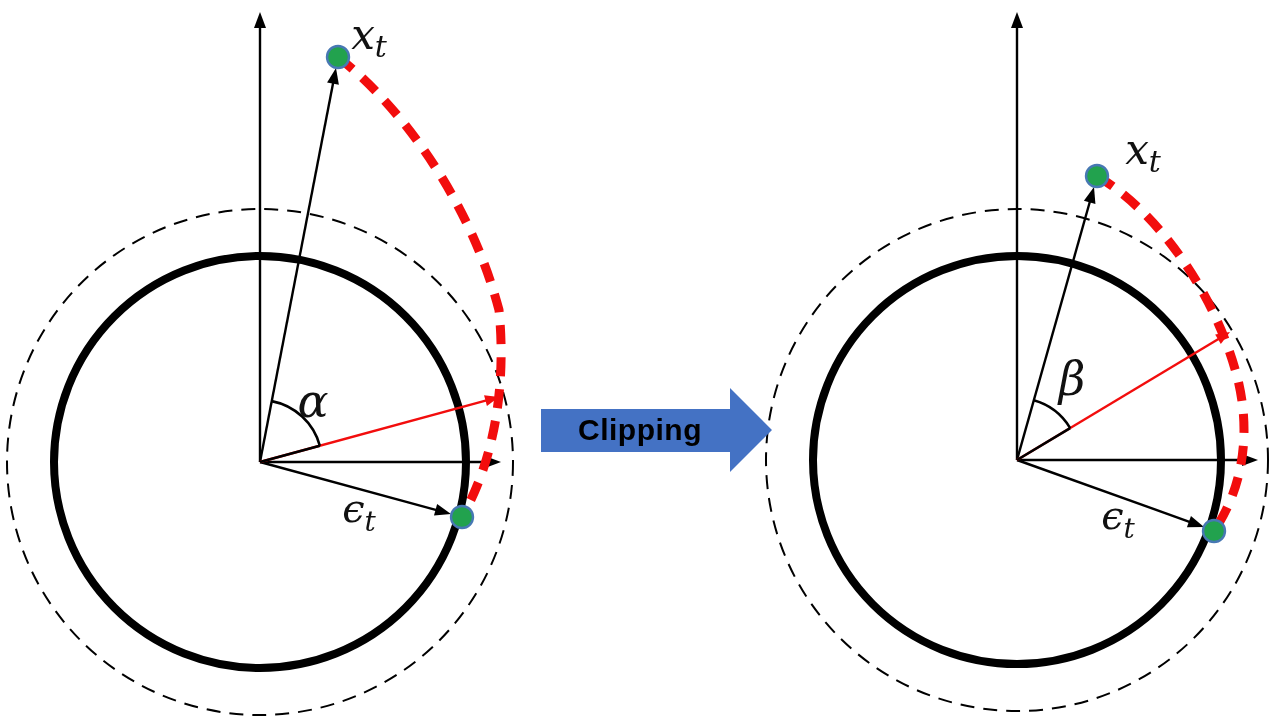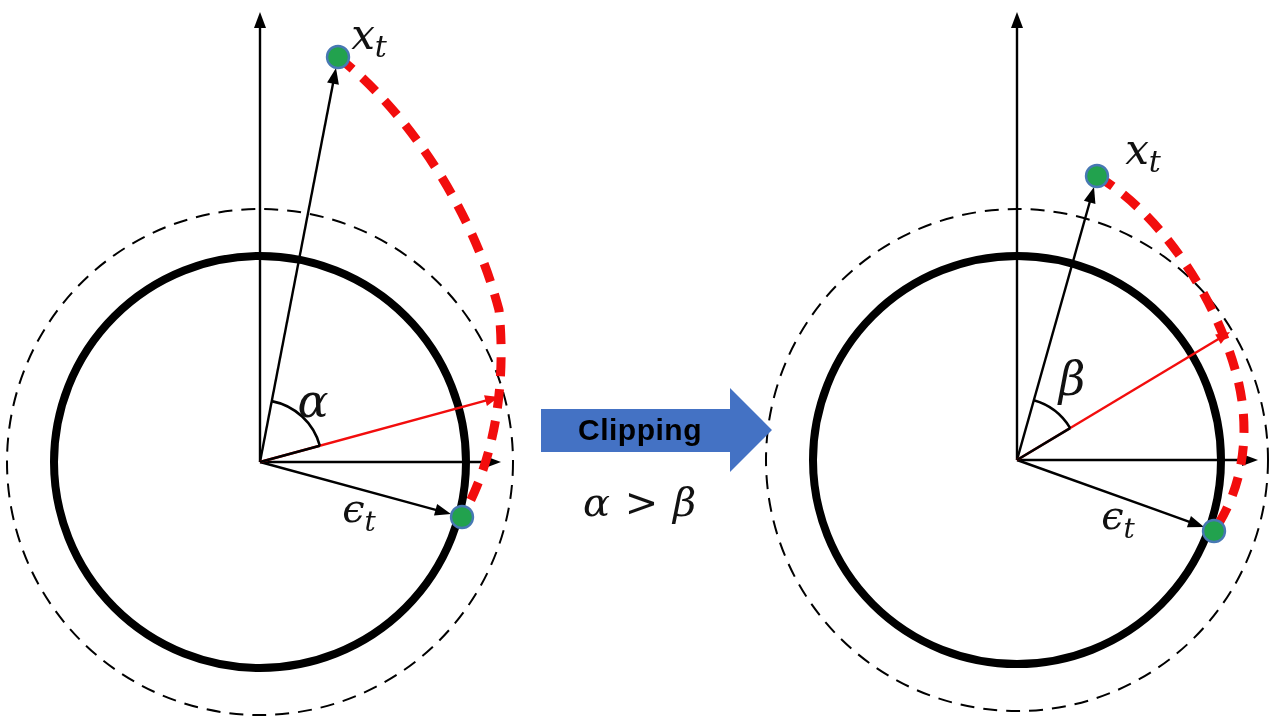--- a/index.html
+++ b/index.html
@@ -106,15 +106,14 @@
   <div class="pos math-label angle-label" style="left: 313px; top: 401px;">α</div>
 
   <div class="pos math-label vec-label" style="left: 1143px; top: 153px;"><span>x</span><sub>t</sub></div>
 
   <div class="pos math-label eps-label" style="left: 1118px; top: 519px;"><span>ϵ</span><sub>t</sub></div>
 
   <div class="pos math-label angle-label" style="left: 1072px; top: 379px;">β</div>
 
   <div class="pos clip-label" style="left: 640px; top: 430px;">Clipping</div>
 
-  <div class="pos math-label caption-label" style="left: 640px; top: 502px;">α &gt; β</div>
 
 </div>
 
 </body></html>

